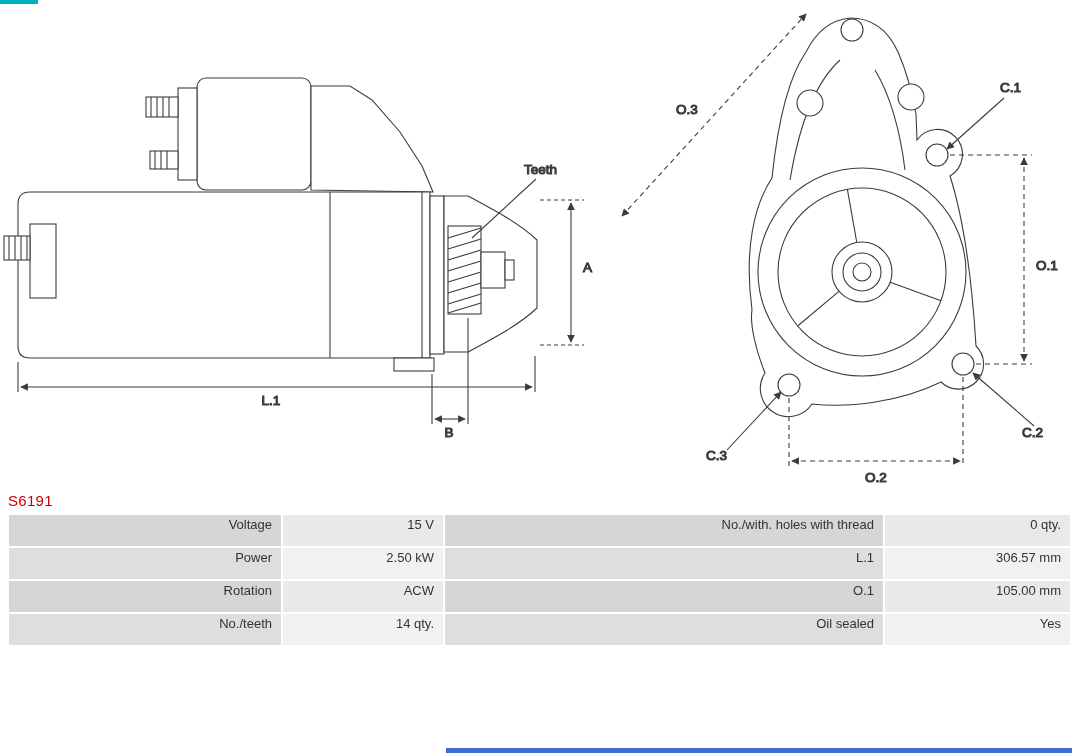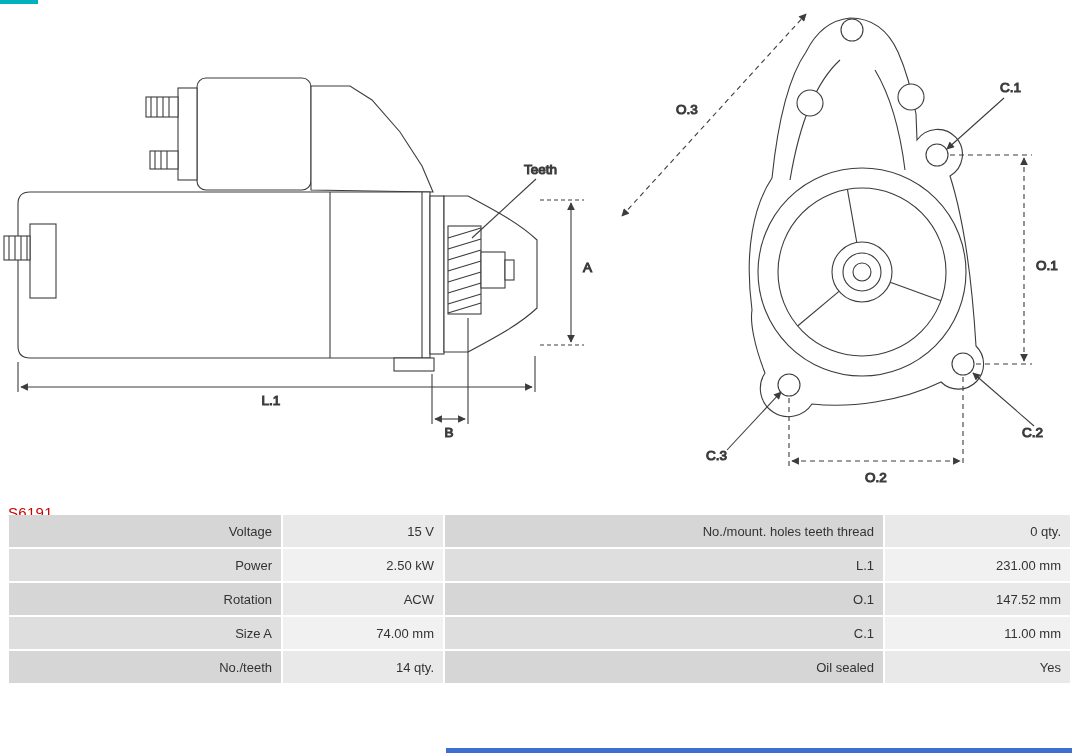--- a/index.html
+++ b/index.html
@@ -1,23 +1,23 @@
 <!DOCTYPE html>
 <html><head>
 <meta charset="utf-8">
 <style>
   html,body{margin:0;padding:0;background:#fff;}
   body{width:1080px;height:753px;position:relative;overflow:hidden;
        font-family:"Liberation Sans",sans-serif;color:#333;}
   .artifact-topleft{position:absolute;top:0;left:0;width:38px;height:4px;background:#00b2bc;}
   .diagram{position:absolute;top:0;left:0;width:1080px;height:487px;}
-  .part-number{position:absolute;top:504px;left:8px;font-size:15px;color:#cc0000;letter-spacing:.3px;}
+  .part-number{position:absolute;top:492px;left:8px;font-size:15px;color:#cc0000;letter-spacing:.3px;}
   table.specs{position:absolute;top:513px;left:7px;width:1065px;
               border-collapse:separate;border-spacing:2px;table-layout:fixed;font-size:13px;}
-  table.specs td{height:32px;padding:0 9px 0 4px;text-align:right;vertical-align:middle;
+  table.specs td{height:18px;padding:0 9px 13px 4px;text-align:right;vertical-align:middle;
                  white-space:nowrap;overflow:hidden;color:#333;}
   col.c1{width:272px;} col.c2{width:160px;} col.c3{width:438px;} col.c4{width:185px;}
   tr:nth-child(odd)  td.lbl{background:#d6d6d6;}
   tr:nth-child(odd)  td.val{background:#e9e9e9;}
   tr:nth-child(even) td.lbl{background:#dedede;}
   tr:nth-child(even) td.val{background:#f1f1f1;}
   td.blank{background:transparent !important;}
   .bottom-bar{position:absolute;top:748px;left:446px;width:626px;height:5px;background:#3d6ed0;}
   svg text{fill:#3c3c3c;}
 </style>
@@ -177,40 +177,34 @@
   <colgroup>
       <col class="c1">
       <col class="c2">
       <col class="c3">
       <col class="c4">
     </colgroup>
   <tbody>
     <tr>
       <td class="lbl">Voltage</td>
       <td class="val">15 V</td>
-      <td class="lbl">No./mount. holes teeth thread</td>
+      <td class="lbl">No./with. holes with thread</td>
       <td class="val">0 qty.</td>
     </tr>
     <tr>
       <td class="lbl">Power</td>
       <td class="val">2.50 kW</td>
       <td class="lbl">L.1</td>
-      <td class="val">231.00 mm</td>
+      <td class="val">306.57 mm</td>
     </tr>
     <tr>
       <td class="lbl">Rotation</td>
       <td class="val">ACW</td>
       <td class="lbl">O.1</td>
-      <td class="val">147.52 mm</td>
-    </tr>
-    <tr>
-      <td class="lbl">Size A</td>
-      <td class="val">74.00 mm</td>
-      <td class="lbl">C.1</td>
-      <td class="val">11.00 mm</td>
+      <td class="val">105.00 mm</td>
     </tr>
     <tr>
       <td class="lbl">No./teeth</td>
       <td class="val">14 qty.</td>
       <td class="lbl">Oil sealed</td>
       <td class="val">Yes</td>
     </tr>
   </tbody>
 </table>
 

